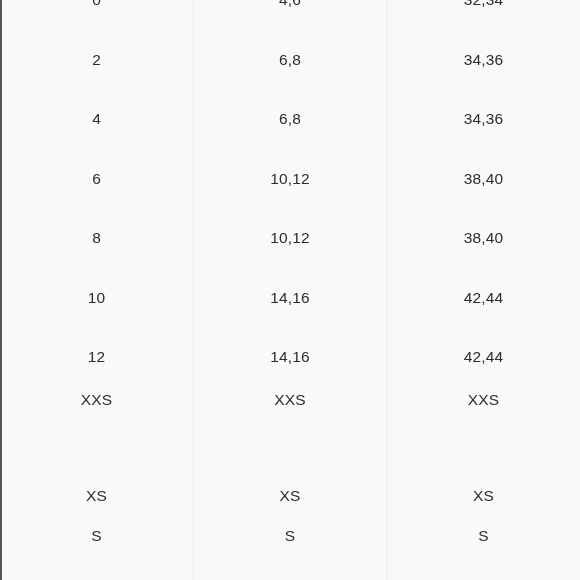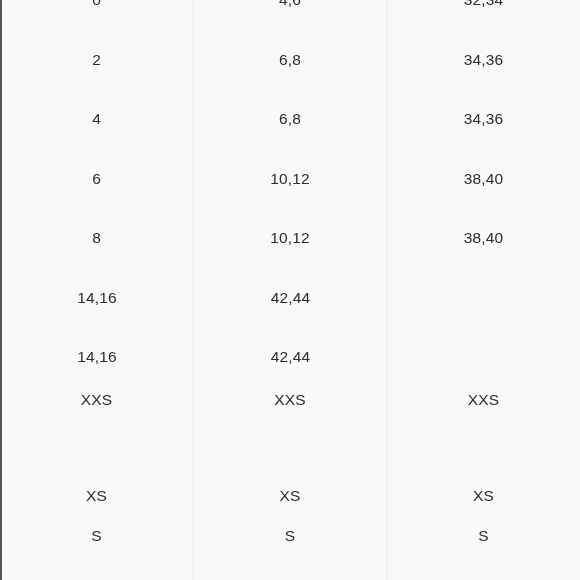--- a/index.html
+++ b/index.html
@@ -108,24 +108,26 @@
         <div class="cell c1">6</div>
         <div class="cell c2">10,12</div>
         <div class="cell c3">38,40</div>
       </div>
       <div class="table-row" style="top: 208.5px;">
         <div class="cell c1">8</div>
         <div class="cell c2">10,12</div>
         <div class="cell c3">38,40</div>
       </div>
       <div class="table-row" style="top: 268px;">
+        <div class="cell c1">10</div>
         <div class="cell c2">14,16</div>
         <div class="cell c3">42,44</div>
       </div>
       <div class="table-row" style="top: 327.5px;">
+        <div class="cell c1">12</div>
         <div class="cell c2">14,16</div>
         <div class="cell c3">42,44</div>
       </div>
       <div class="table-row" style="top: 370px;">
         <div class="cell c1">XXS</div>
         <div class="cell c2">XXS</div>
         <div class="cell c3">XXS</div>
       </div>
       <div class="table-row" style="top: 466px;">
         <div class="cell c1">XS</div>

